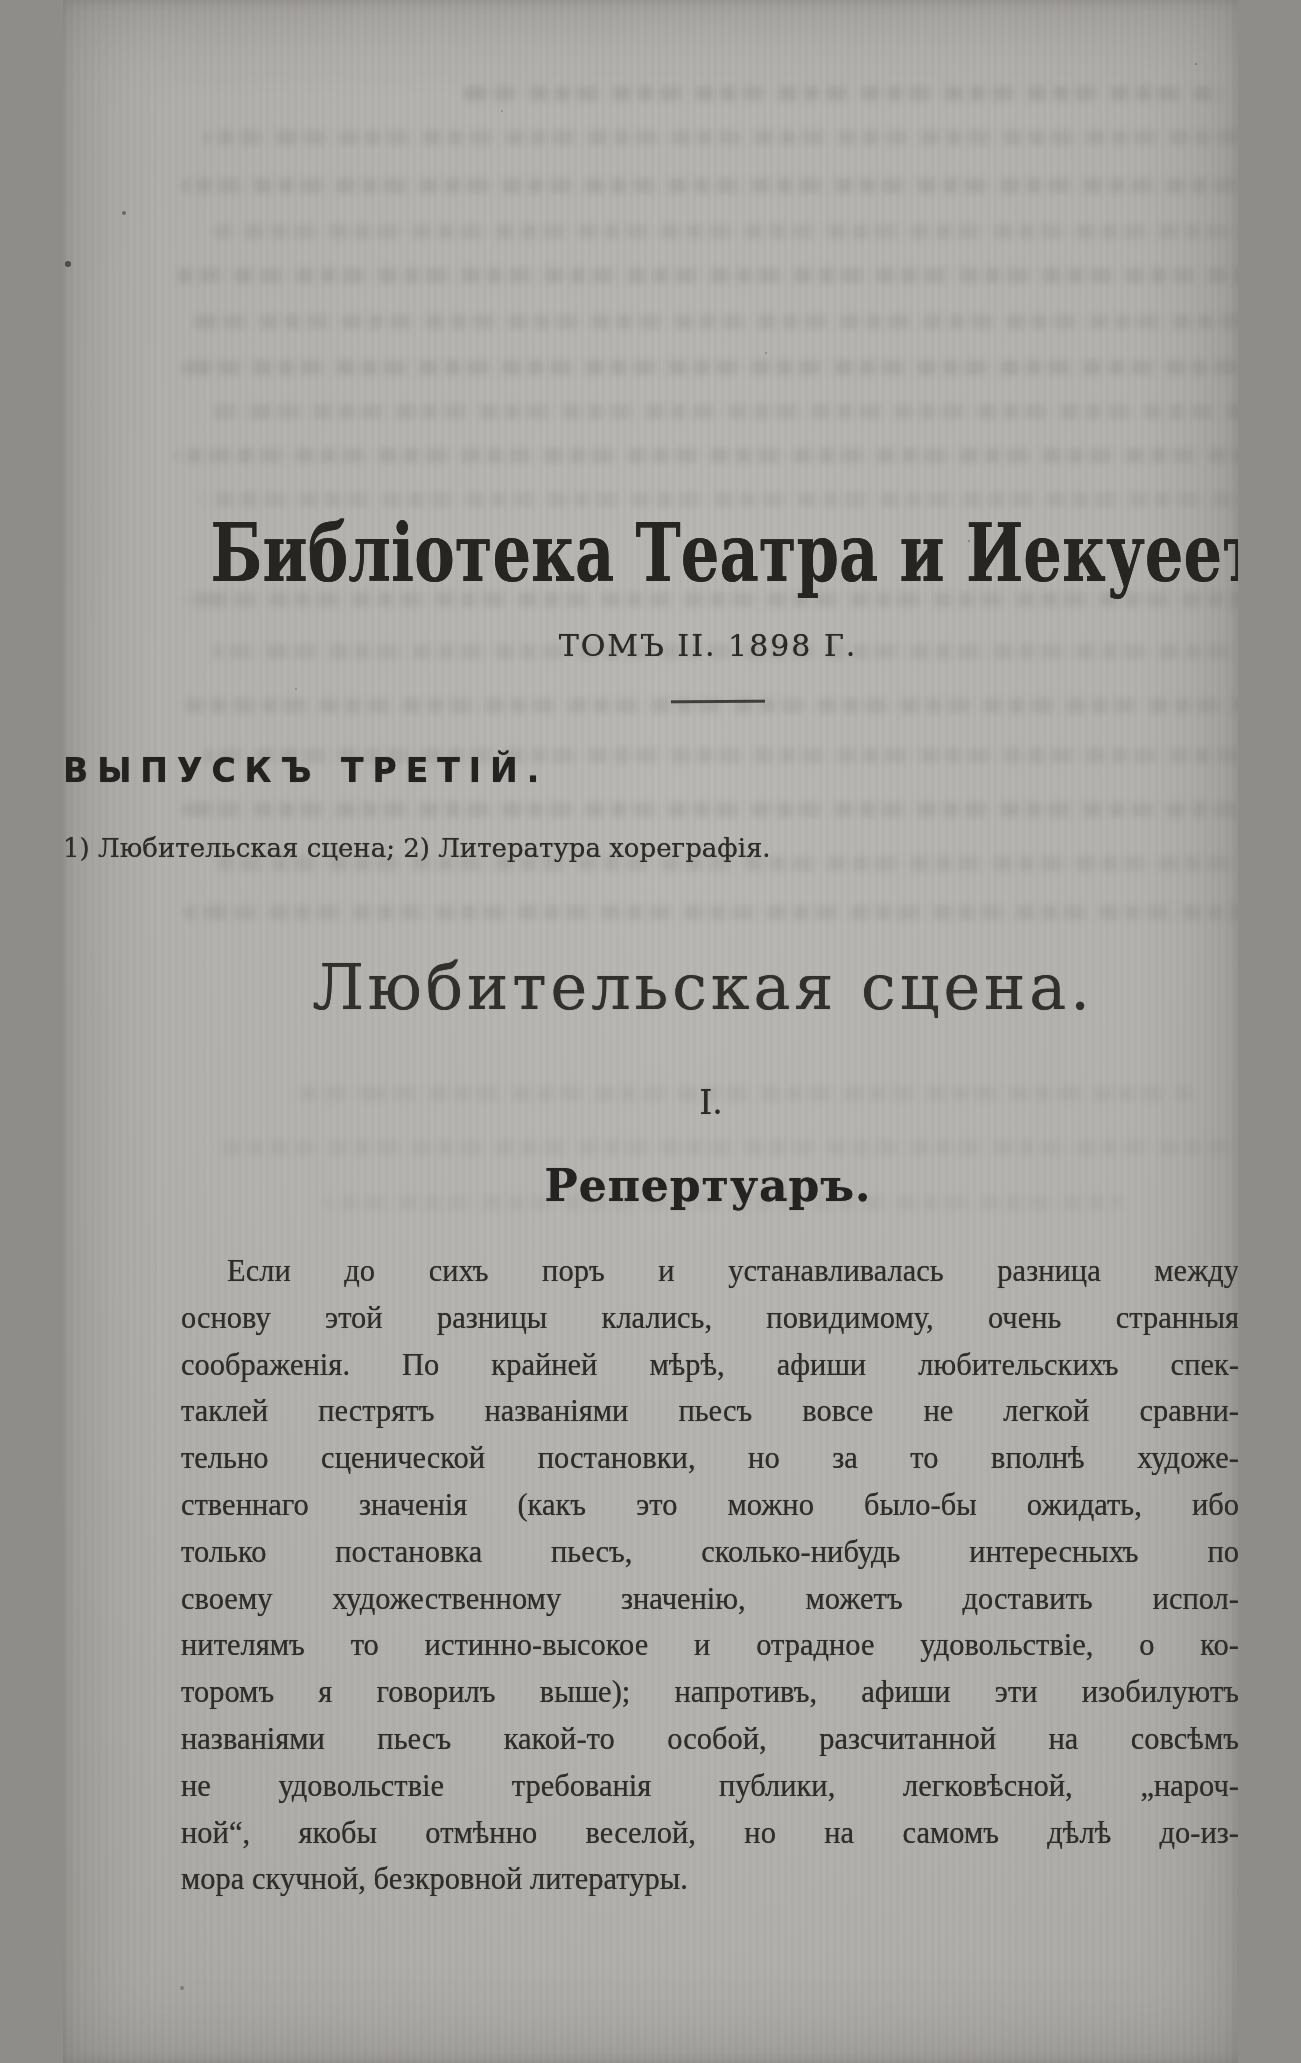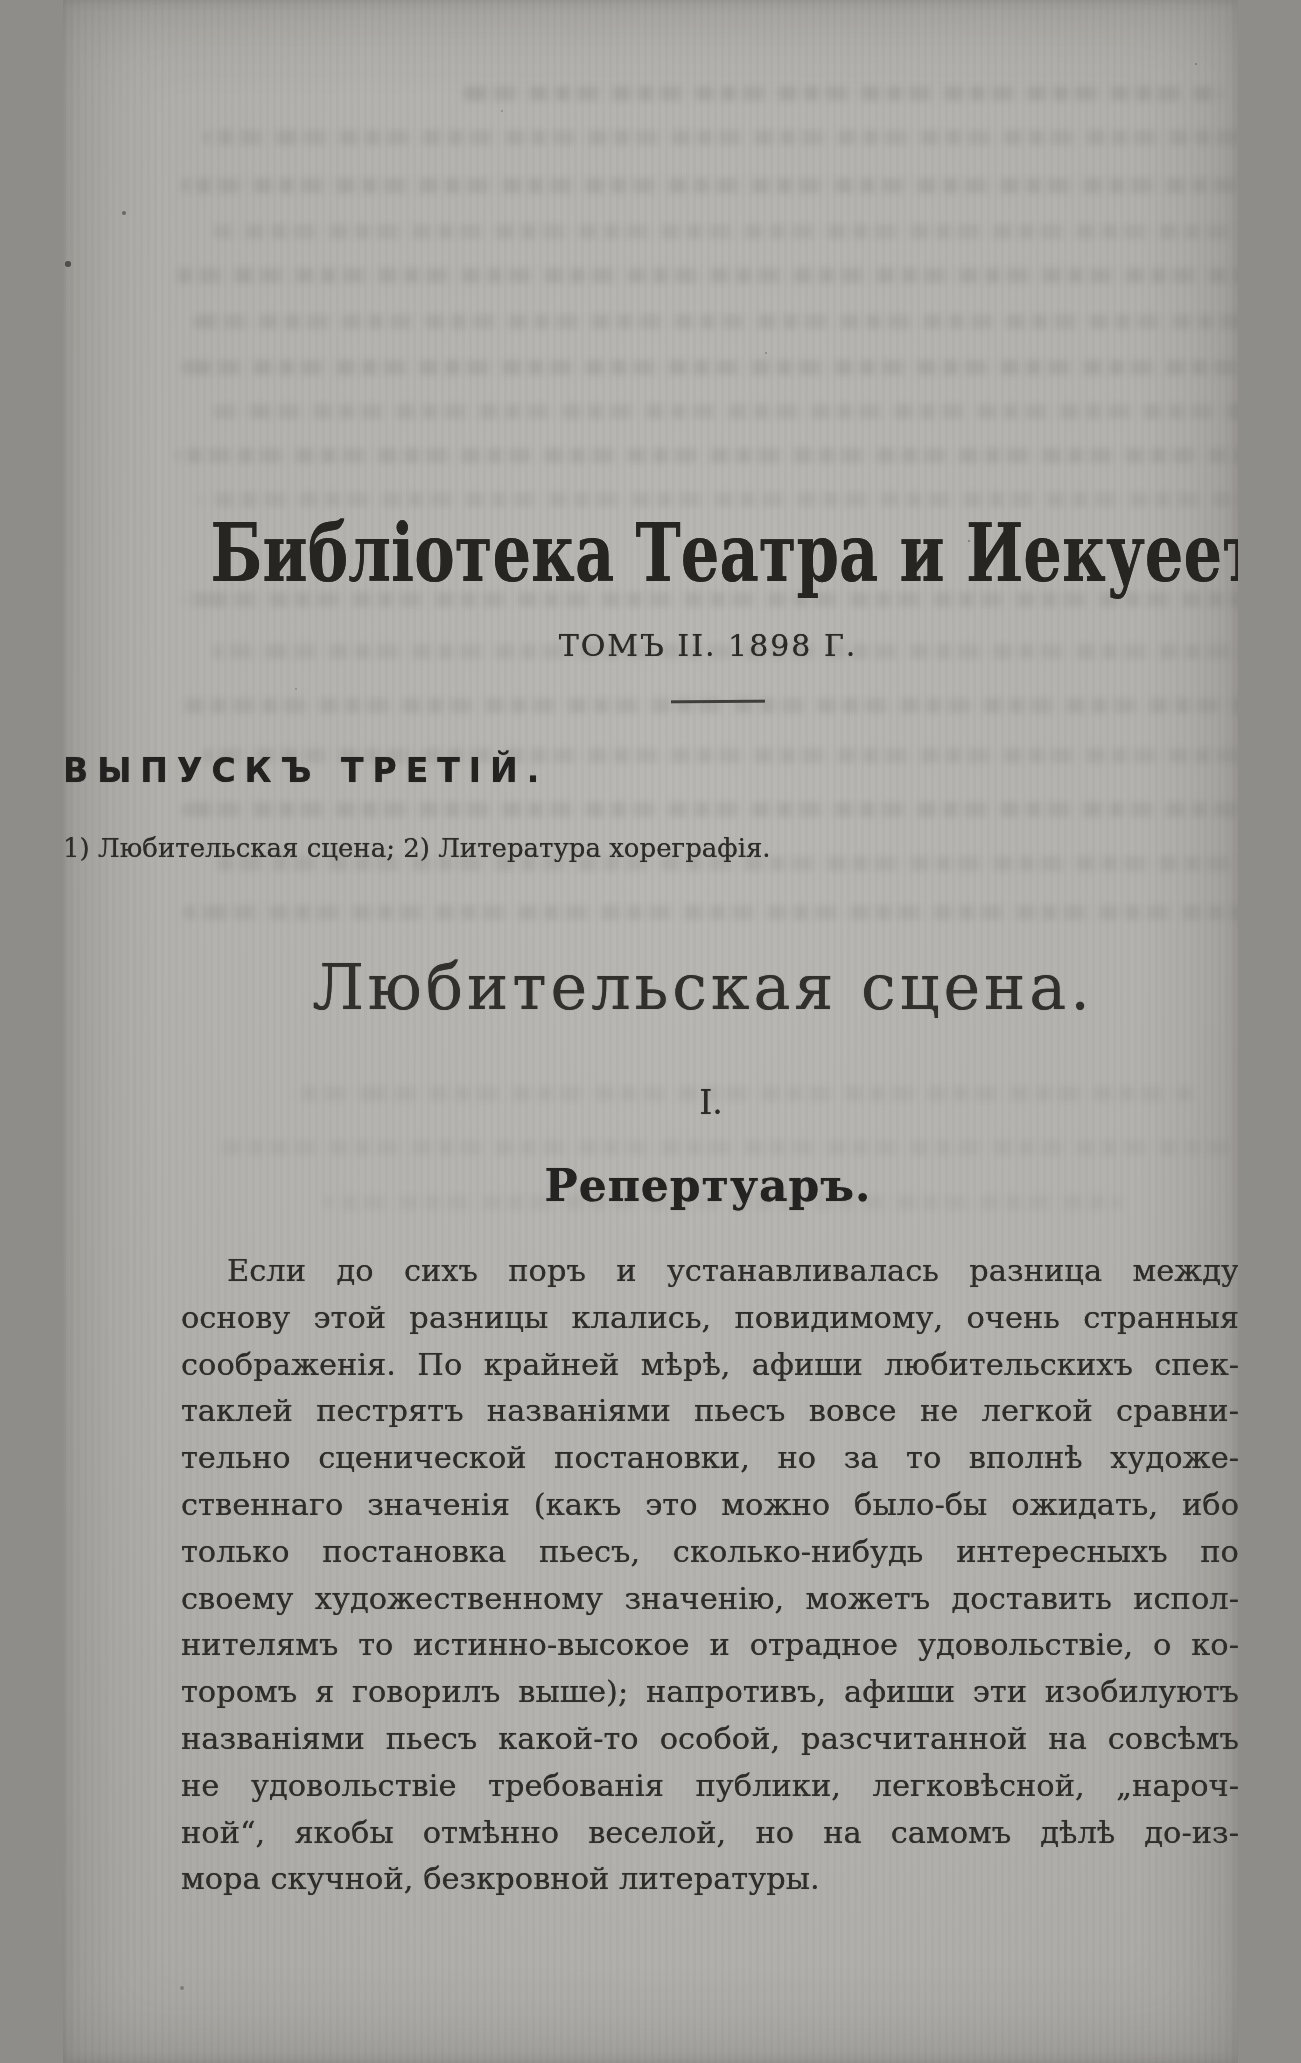--- a/index.html
+++ b/index.html
@@ -79,21 +79,21 @@
   }
   .chapter-title{
     top:1160px;left:0;width:1290px;text-align:center;
     font-size:44px;font-weight:bold;letter-spacing:1px;color:#242321;
   }
   .body-text{
     position:absolute;top:1248px;left:118px;width:1058px;
     font-size:30.5px;line-height:46.8px;color:#2f2d2a;
     text-shadow:0 0 0.7px rgba(47,45,42,0.8);
   }
-  .body-line{text-align:justify;text-align-last:justify;white-space:normal;}
+  .body-line{text-align:justify;text-align-last:justify;white-space:normal;font-family:Liberation Serif, serif;}
   .body-line.first{text-indent:46px;}
   .body-line.last{text-align-last:left;}
 </style>
 </head>
 <body>
 
 <div class="page">
 
   <div class="bleed-layer">
       <div class="bleed" style="left: 400px; top: 86px; width: 760px; opacity: 0.55; background-position: 10px 0px;"></div>

